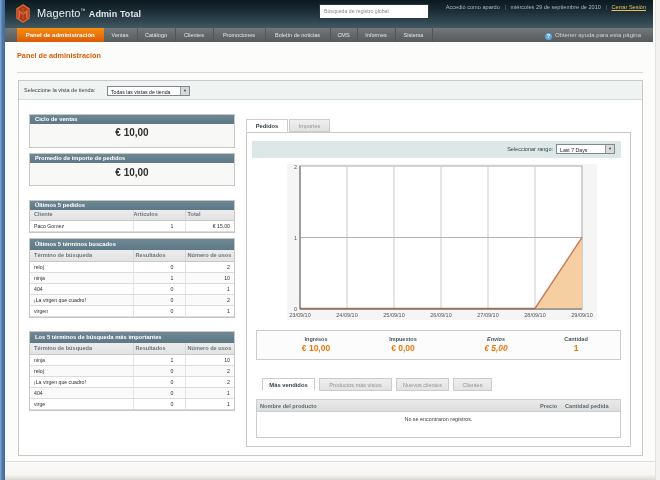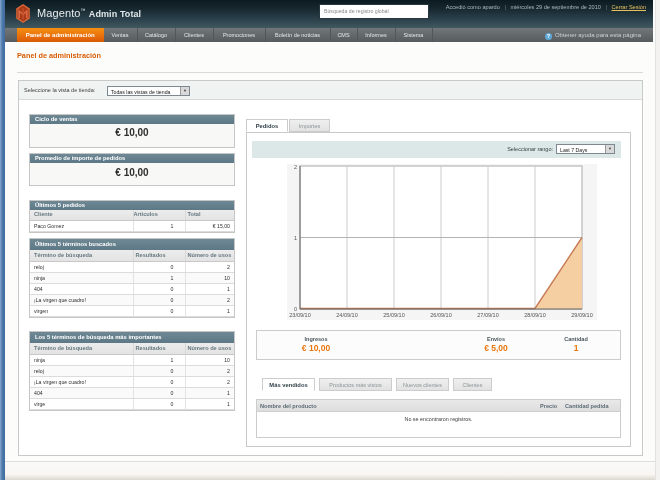--- a/index.html
+++ b/index.html
@@ -285,21 +285,25 @@
       <text x="248" y="153" text-anchor="middle">28/09/10</text>
       <text x="295" y="153" text-anchor="middle">29/09/10</text>
     </g>
   </svg>
 
   <div class="abs" id="stats"></div>
   <div class="stat" style="left:271px;">
       <div class="sl">Ingresos</div>
       <div class="sv">€ 10,00</div>
     </div>
-  <div class="stat" style="left:451px;">
+  <div class="stat" style="left:358px;">
+      <div class="sl">Impuestos</div>
+      <div class="sv">€ 0,00</div>
+    </div>
+  <div class="stat" style="left:451px;font-style:italic;">
       <div class="sl">Envíos</div>
       <div class="sv">€ 5,00</div>
     </div>
   <div class="stat" style="left:531px;">
       <div class="sl">Cantidad</div>
       <div class="sv">1</div>
     </div>
 
   <div class="abs rtab active" style="left:262px;top:378px;width:53px;height:13px;">Más vendidos</div>
   <div class="abs rtab" style="left:319px;top:378px;width:73px;">Productos más vistos</div>

